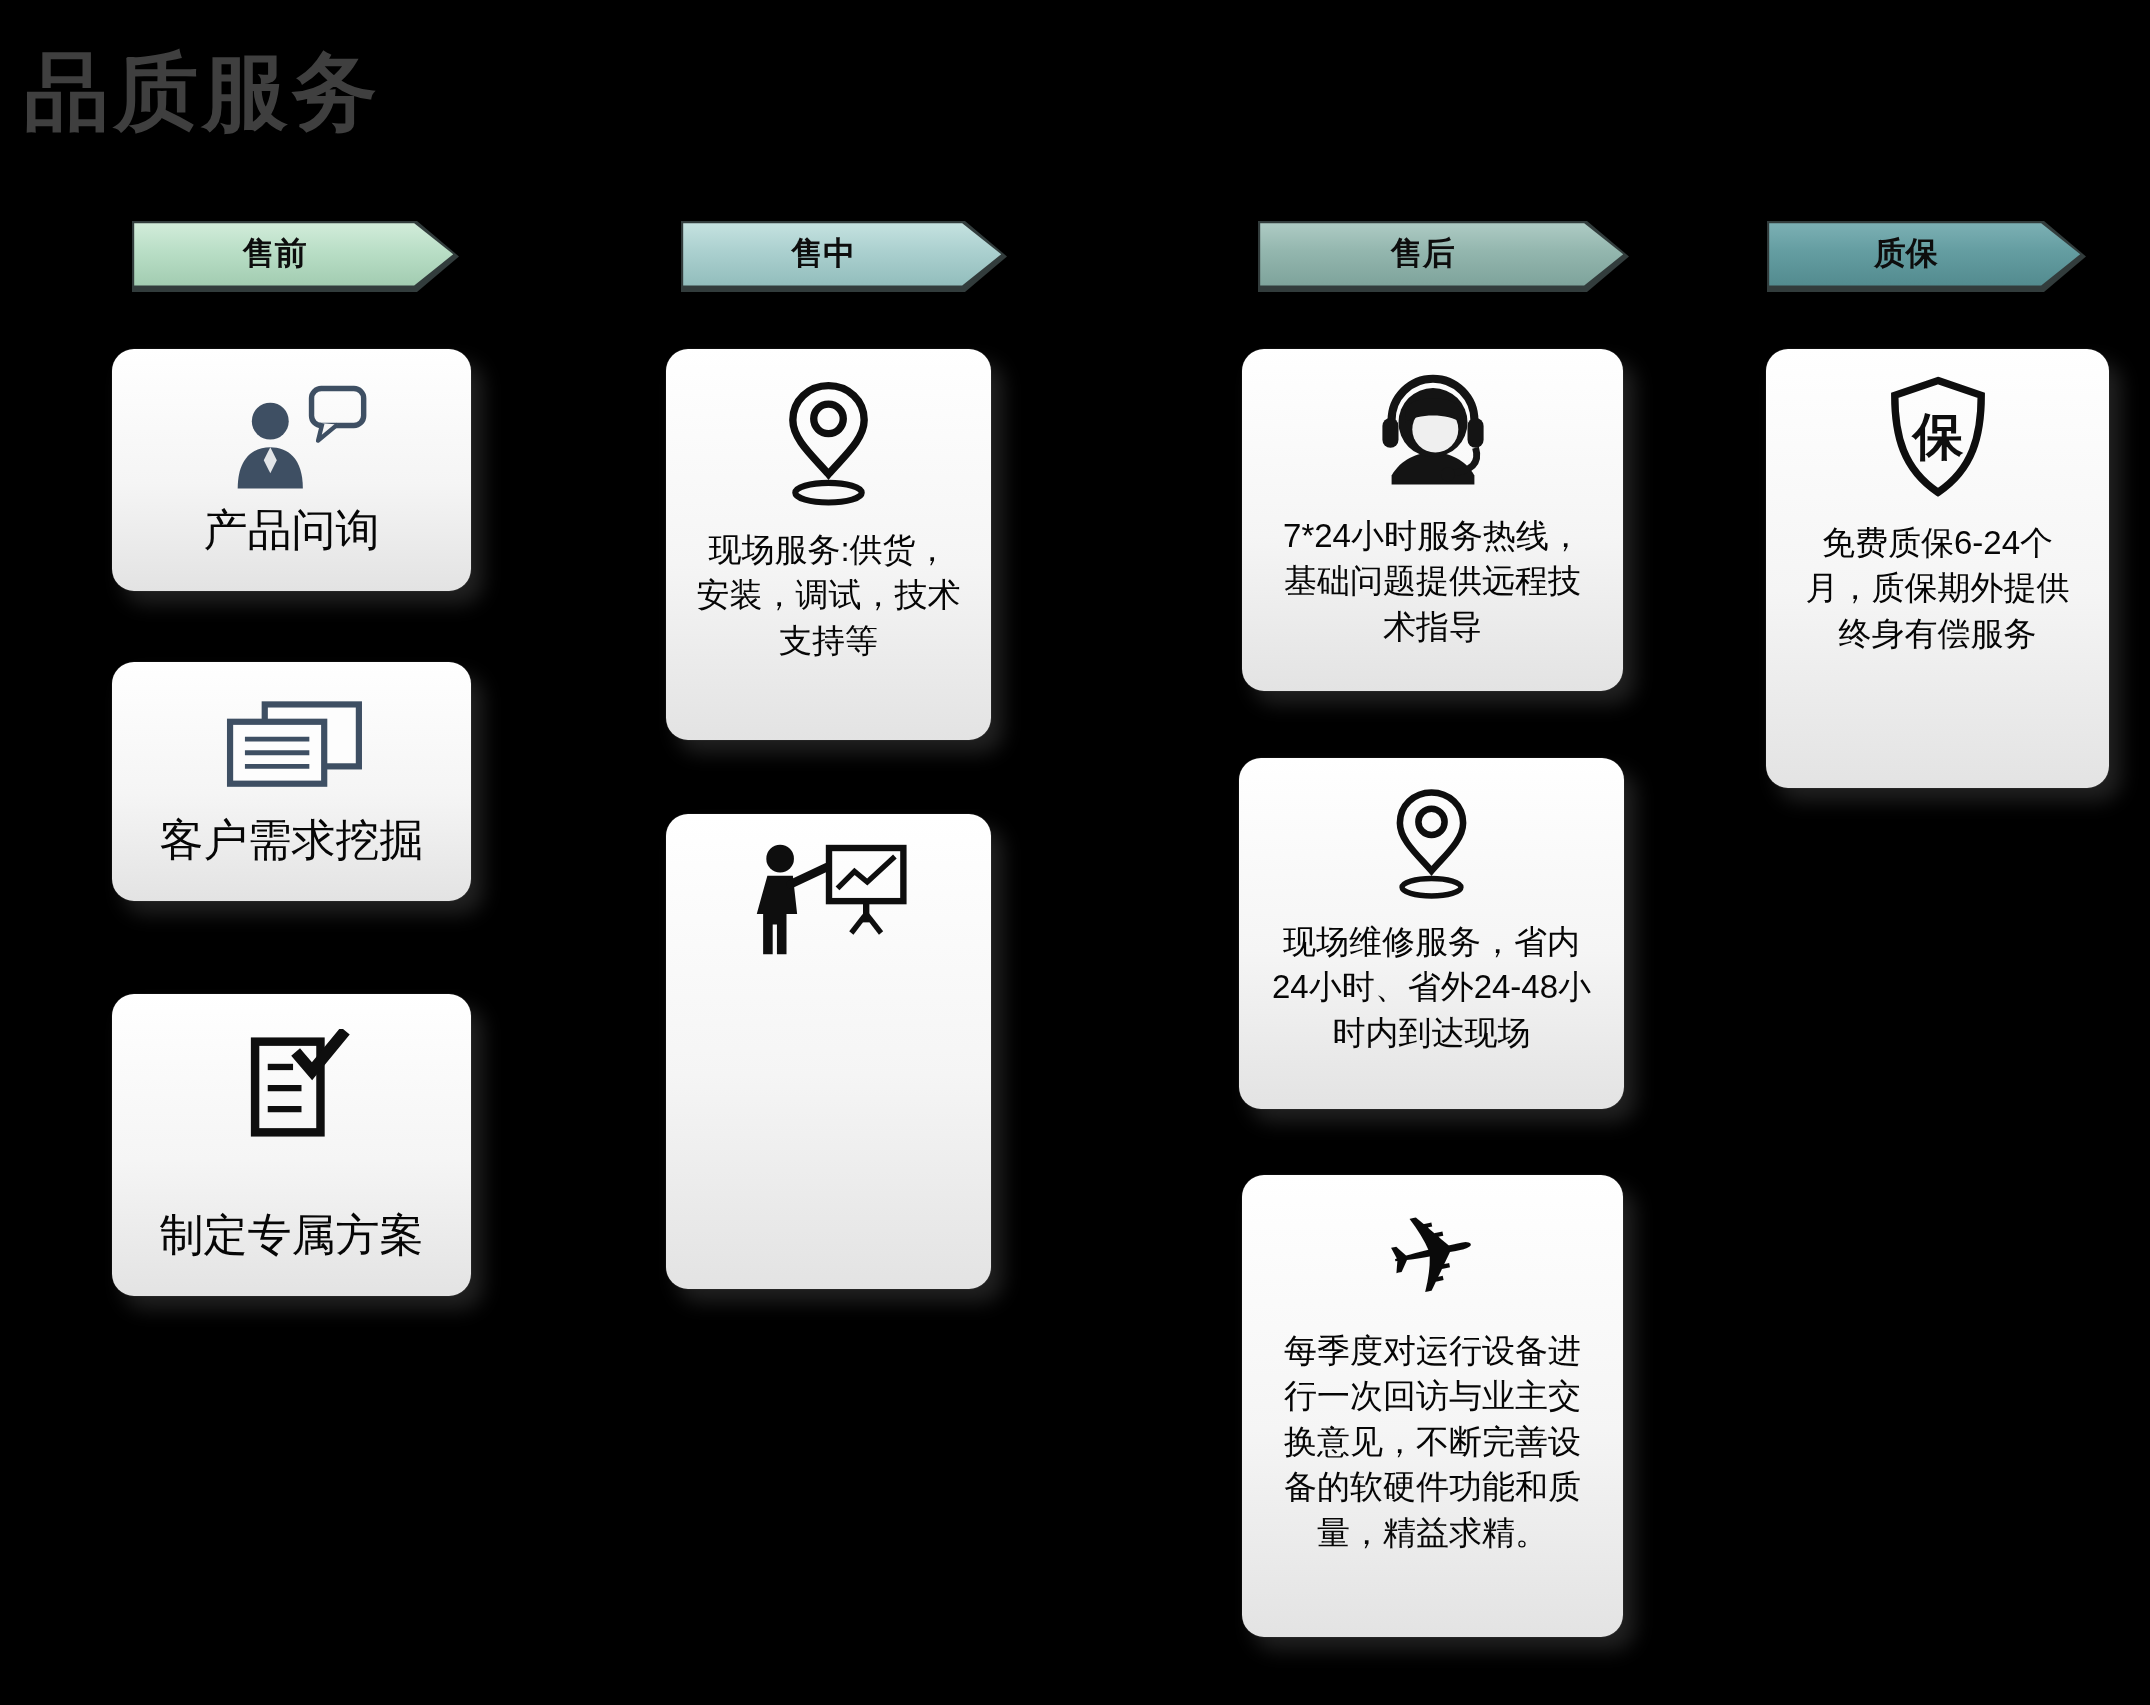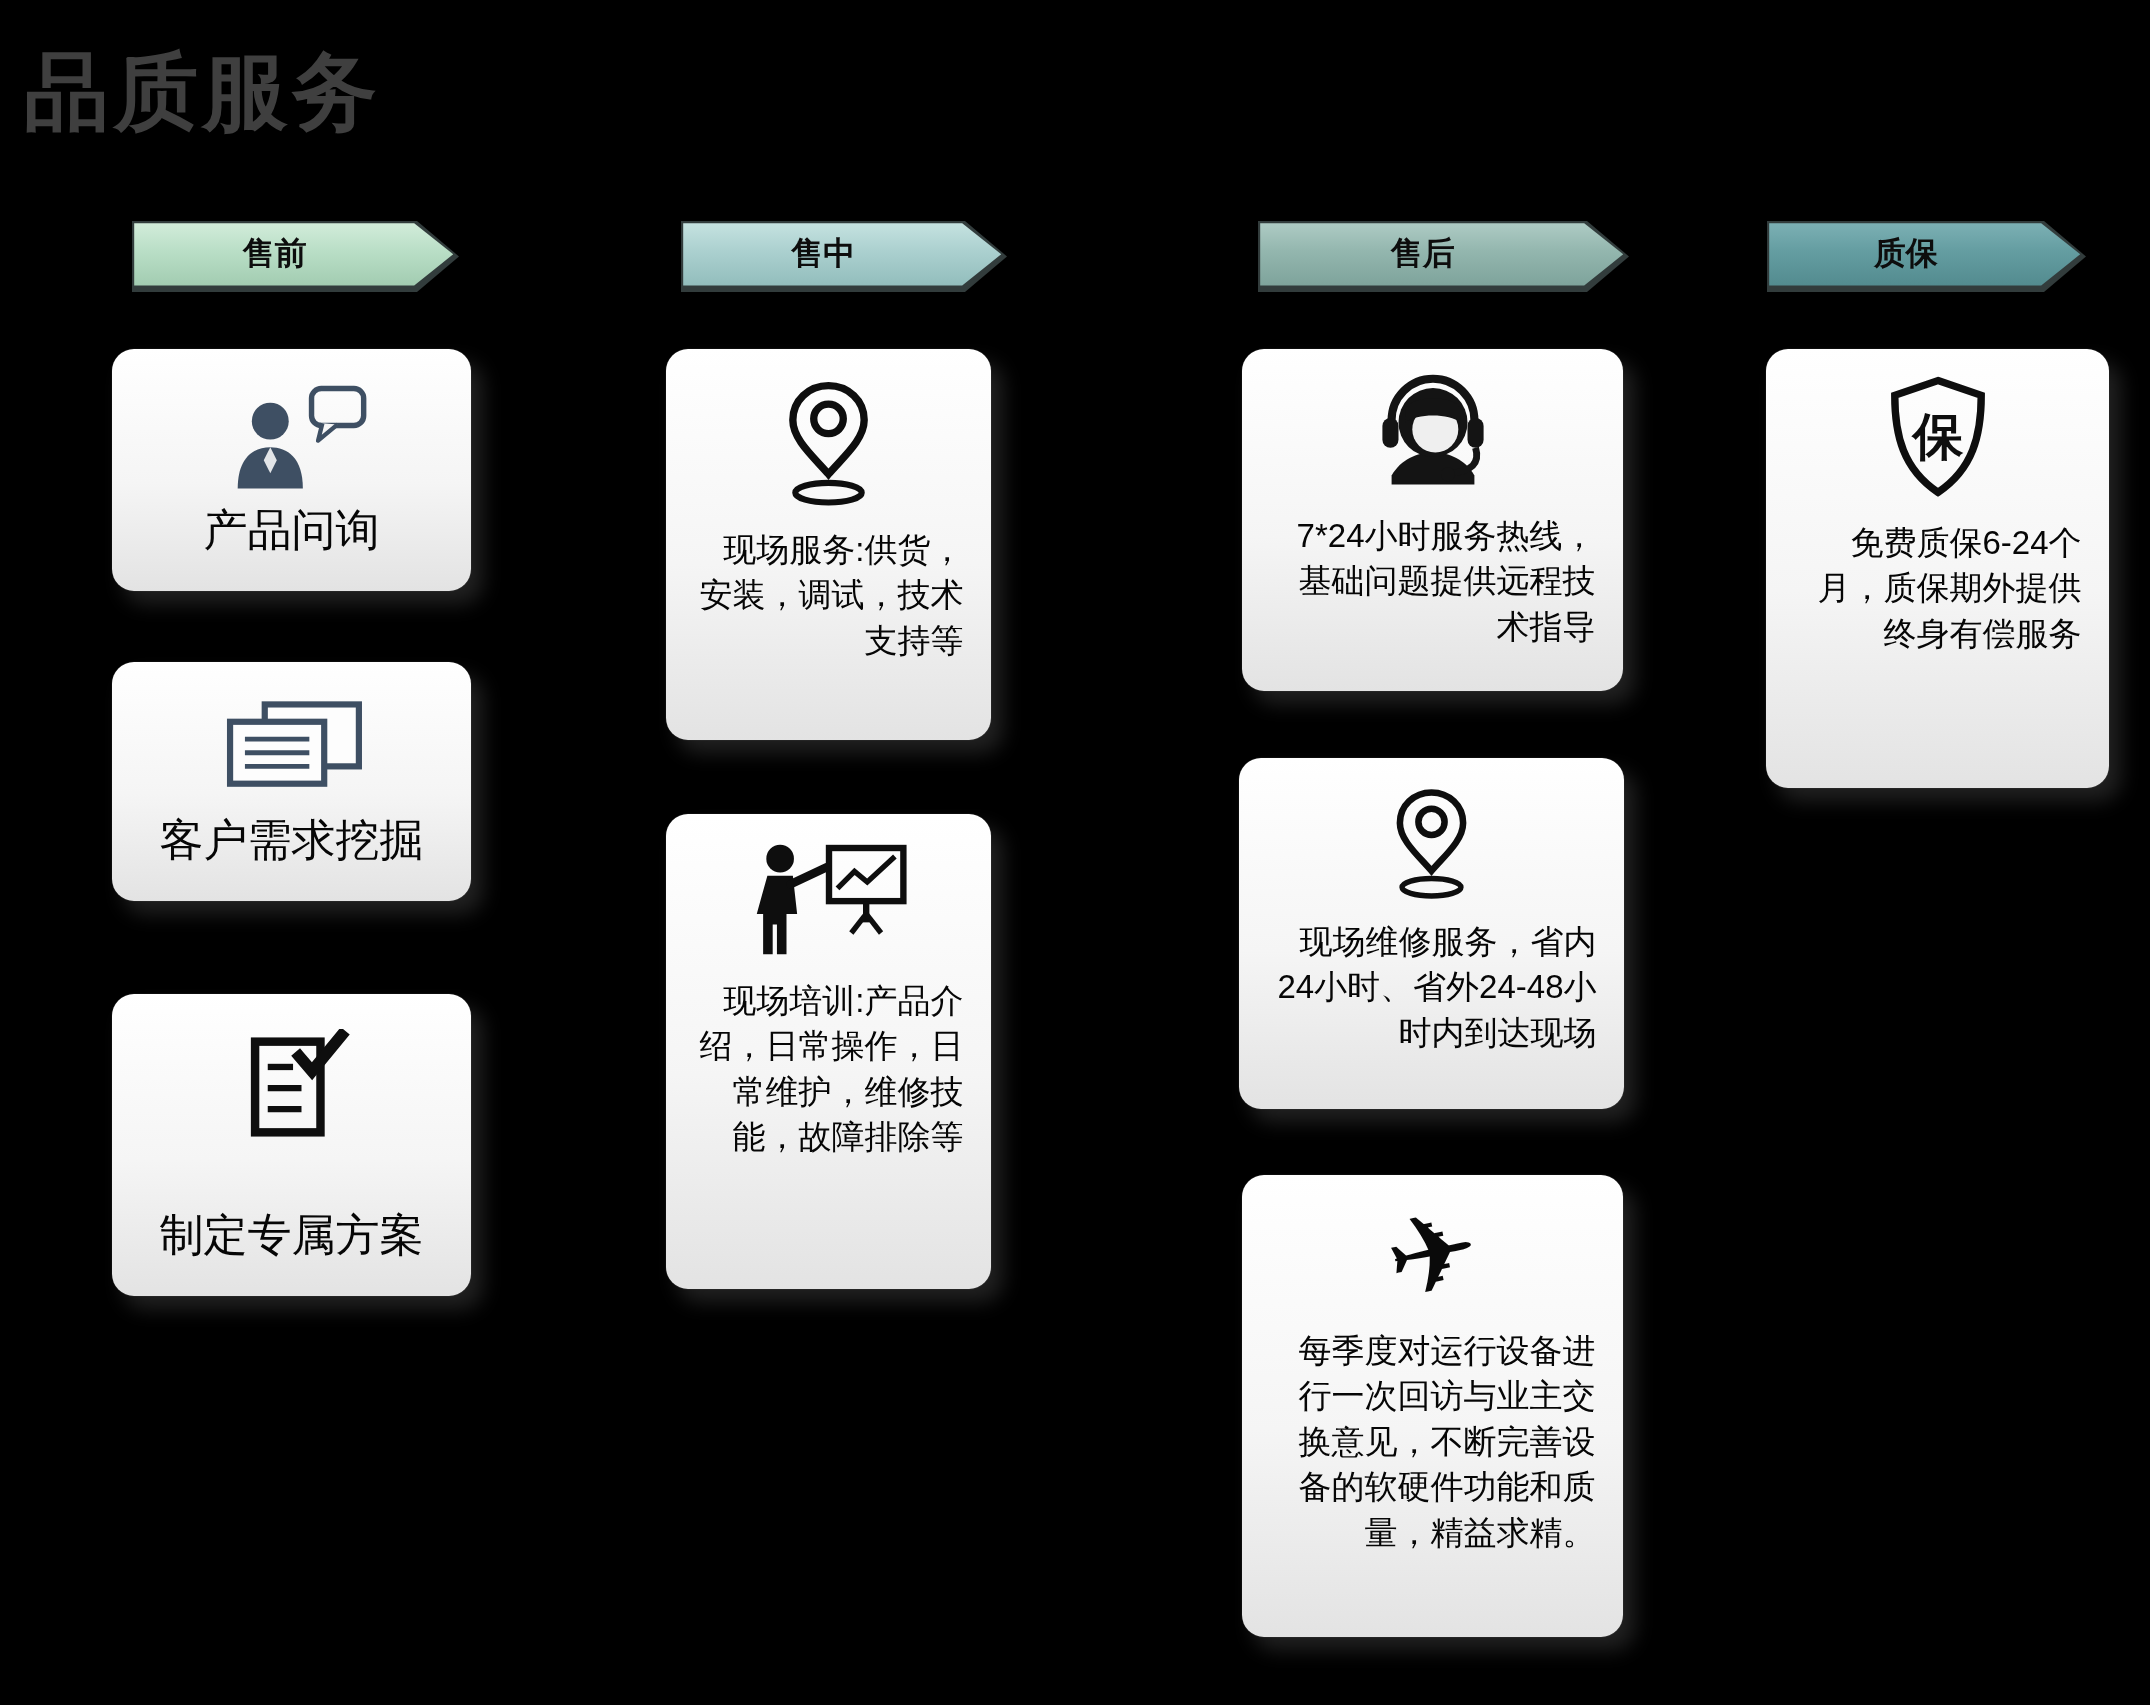--- a/index.html
+++ b/index.html
@@ -74,21 +74,21 @@
     flex: 0 0 auto;
     display: flex;
     justify-content: center;
     align-items: center;
   }
   .card-text {
     font-size: 33px;
     line-height: 1.38;
     color: #060606;
     width: 100%;
-    text-align: right;
+    text-align: center;
   }
   .card.center-label .card-text {
     text-align: center;
     font-size: 44px;
     margin-top: auto;
     padding-bottom: 7.2px;
   }
   .card.center-label .card-icon { margin-top: 10px; }
   .gap { height: 19px; flex: 0 0 auto; }
 
@@ -196,21 +196,20 @@
         <path d="M88 46 L104 30 L116 40 L142 16" fill="none" stroke="#0e0e0e" stroke-width="5"></path>
         <line x1="115" y1="58" x2="115" y2="78" stroke="#0e0e0e" stroke-width="6"></line>
         <line x1="115" y1="70" x2="101" y2="88" stroke="#0e0e0e" stroke-width="5"></line>
         <line x1="115" y1="70" x2="129" y2="88" stroke="#0e0e0e" stroke-width="5"></line>
         <circle cx="34" cy="18" r="13" fill="#0e0e0e"></circle>
         <path d="M22 34 L46 34 L50 70 L40 70 L40 108 L31 108 L31 80 L27 80 L27 108 L18 108 L18 70 L12 70 Z" fill="#0e0e0e"></path>
         <line x1="44" y1="42" x2="78" y2="26" stroke="#0e0e0e" stroke-width="8" stroke-linecap="round"></line>
       </svg>
     </div>
     <div class="gap"></div>
-    <div class="card-text">现场培训:产品介绍，日常操作，日常维护，维修技能，故障排除等</div>
   </div>
 
   <div class="card c3-1">
     <div class="card-icon">
       <svg width="138" height="120" viewBox="0 0 120 104" aria-hidden="true">
         <path d="M24 88 C32 74 46 68 60 68 C74 68 88 74 96 88 L96 96 L24 96 Z" fill="#141414"></path>
         <circle cx="60" cy="42" r="30" fill="#141414"></circle>
         <circle cx="62" cy="48" r="20" fill="#efefef"></circle>
         <path d="M36 30 C42 18 78 18 84 30 L84 42 C74 34 46 34 36 42 Z" fill="#141414"></path>
         <path d="M24 40 a36 36 0 0 1 72 0" fill="none" stroke="#141414" stroke-width="7"></path>

